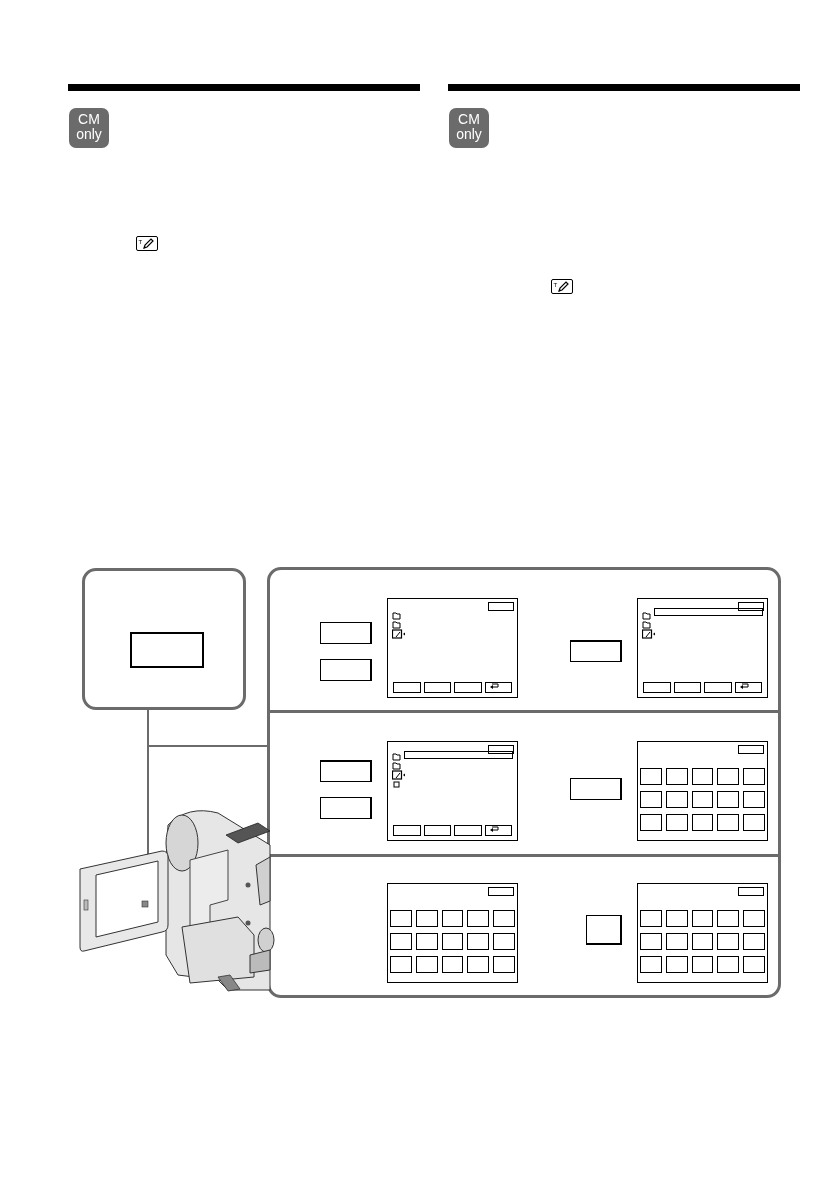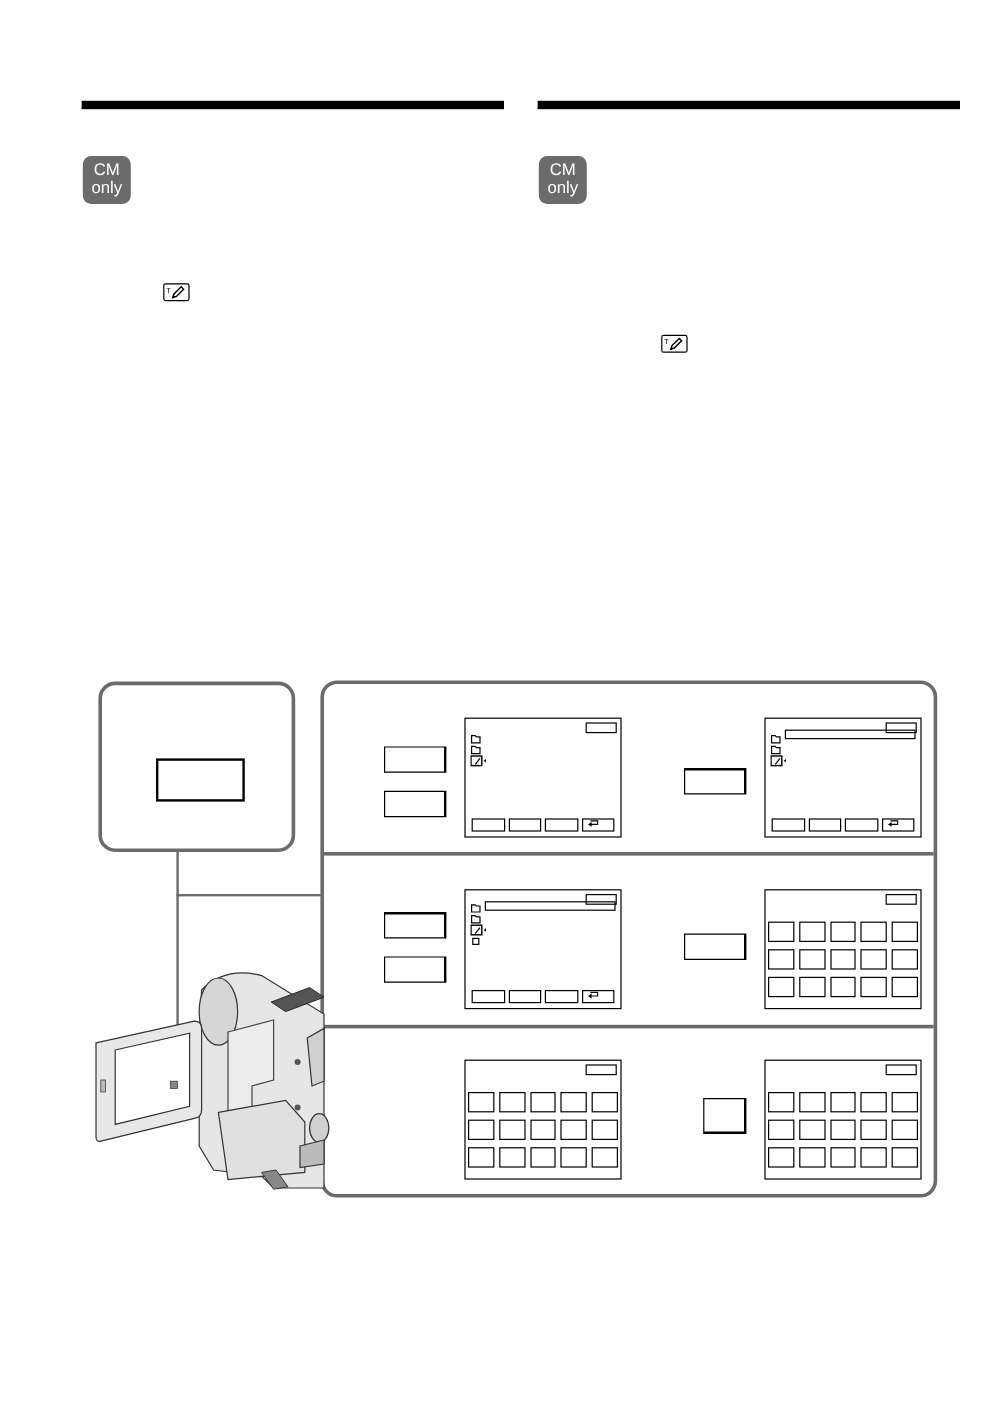--- a/index.html
+++ b/index.html
@@ -7,21 +7,21 @@
     body { position: relative; font-family: "Liberation Sans", sans-serif; }
 
     .rule { position: absolute; height: 7px; background: #000; top: 84px; }
     .rule.left { left: 68px; width: 352px; }
     .rule.right { left: 448px; width: 352px; }
 
     .badge {
       position: absolute; top: 108px; width: 40px; height: 40px;
       background: #6b6b6b; border-radius: 7px; color: #fff;
       font-family: "Liberation Sans", sans-serif; font-size: 14px; line-height: 15px;
-      text-align: center; padding-top: 4px; margin-top: 22px;
+      text-align: center; padding-top: 4px;
     }
     .badge.left { left: 69px; }
     .badge.right { left: 449px; }
     .badge span { display: block; }
 
     .inline-icon { position: absolute; width: 22px; height: 15px; border: 1.5px solid #000; border-radius: 2px; background: #fff; }
     .inline-icon svg { position: absolute; left: 0; top: 0; }
 
     .callout {
       position: absolute; left: 82px; top: 568px; width: 164px; height: 142px;

